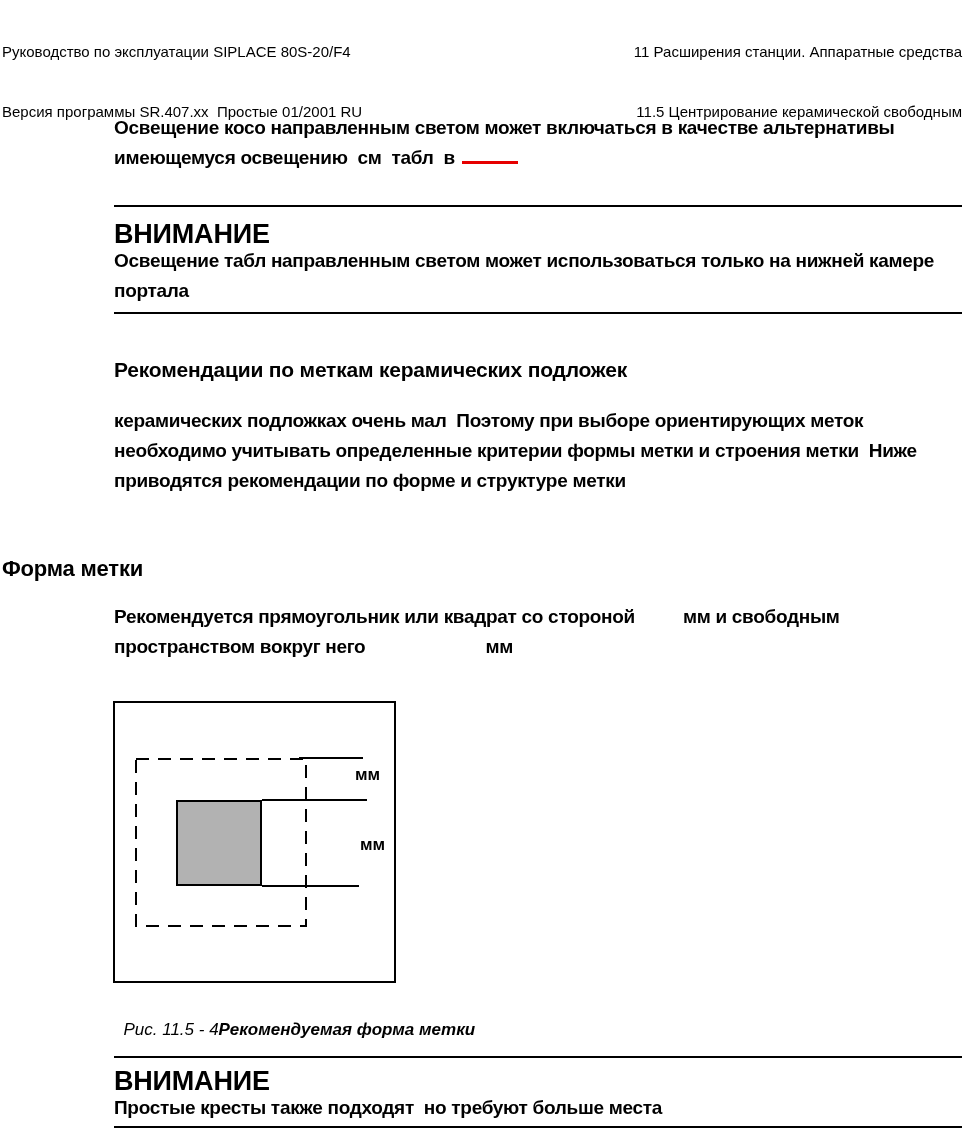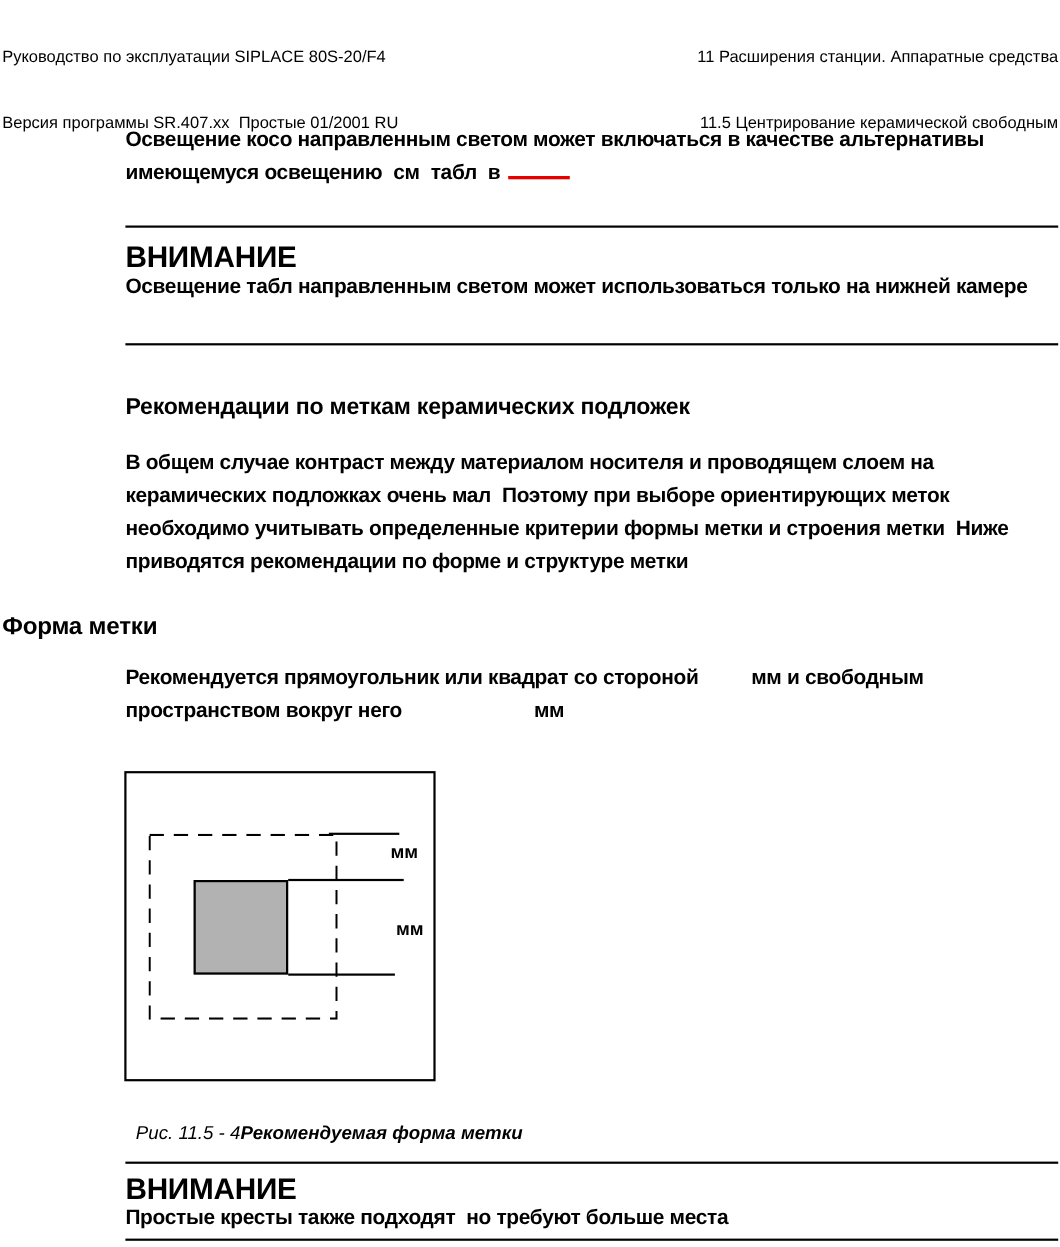--- a/index.html
+++ b/index.html
@@ -77,27 +77,27 @@
 
 <div class="abs col" style="top:113px">
   <div class="line">Освещение косо направленным светом может включаться в качестве альтернативы</div>
   <div class="line"><span>имеющемуся освещению  см  табл  в</span><span class="red-blank"></span></div>
 </div>
 
 <div class="rule" style="top:205px"></div>
 <div class="abs col note-title" style="top:219px">ВНИМАНИЕ</div>
 <div class="abs col" style="top:246px">
   <div class="line">Освещение табл направленным светом может использоваться только на нижней камере</div>
+  <div class="line">портала</div>
 </div>
 <div class="rule" style="top:312px"></div>
 
 <div class="abs col h-section" style="top:358px">Рекомендации по меткам керамических подложек</div>
 
 <div class="abs col" style="top:406px">
-  <div class="line">В общем случае контраст между материалом носителя и проводящем слоем на</div>
   <div class="line">керамических подложках очень мал  Поэтому при выборе ориентирующих меток</div>
   <div class="line">необходимо учитывать определенные критерии формы метки и строения метки  Ниже</div>
   <div class="line">приводятся рекомендации по форме и структуре метки</div>
 </div>
 
 <div class="abs h-margin" style="top:556px">Форма метки</div>
 
 <div class="abs col" style="top:602px">
   <div class="line"><span>Рекомендуется прямоугольник или квадрат со стороной</span><span class="gap1"></span><span>мм и свободным</span></div>
   <div class="line"><span>пространством вокруг него</span><span class="gap2"></span><span>мм</span></div>

